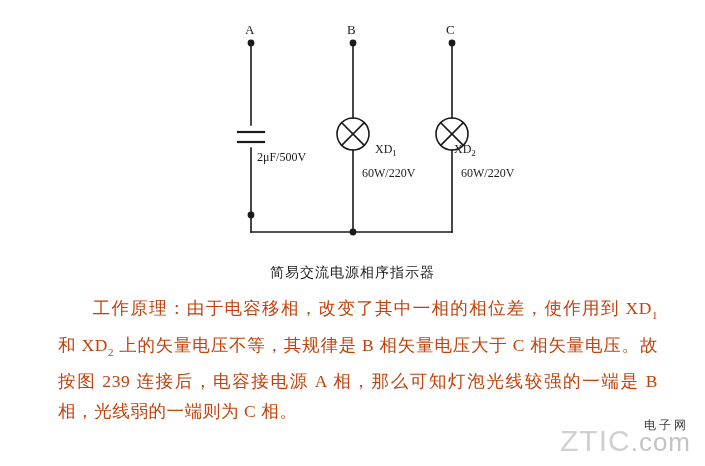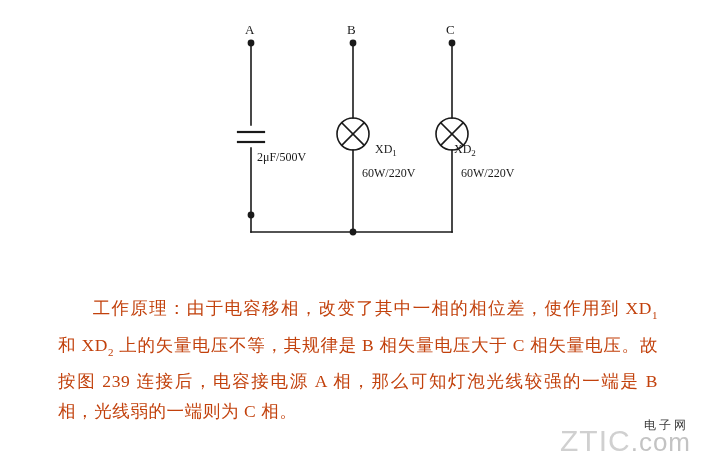--- a/index.html
+++ b/index.html
@@ -151,20 +151,21 @@
   <div class="lbl term-label" style="left:446px; top:22px;">C</div>
 
   <div class="lbl part-label" style="left:257px; top:134px;">2μF/500V</div>
 
   <div class="lbl part-label" style="left:375px; top:126px;"><span>XD</span><span class="sub">1</span></div>
   <div class="lbl part-label" style="left:362px; top:150px;">60W/220V</div>
 
   <div class="lbl part-label" style="left:454px; top:126px;"><span>XD</span><span class="sub">2</span></div>
   <div class="lbl part-label" style="left:461px; top:150px;">60W/220V</div>
 
+  <div class="caption">简易交流电源相序指示器</div>
 
   <div class="body-text">
     <span class="indent"></span><span>工作原理：由于电容移相，改变了其中一相的相位差，使作用到 XD</span><span class="sub">1</span><span> 和 XD</span><span class="sub">2</span><span> 上的矢量电压不等，其规律是 B 相矢量电压大于 C 相矢量电压。故按图 239 连接后，电容接电源 A 相，那么可知灯泡光线较强的一端是 B 相，光线弱的一端则为 C 相。</span>
   </div>
 
   <div id="watermark">
     <div class="wm-cn">电子网</div>
     <div class="wm-text"><span>ZTIC</span><span class="dom">.com</span></div>
   </div>
 

